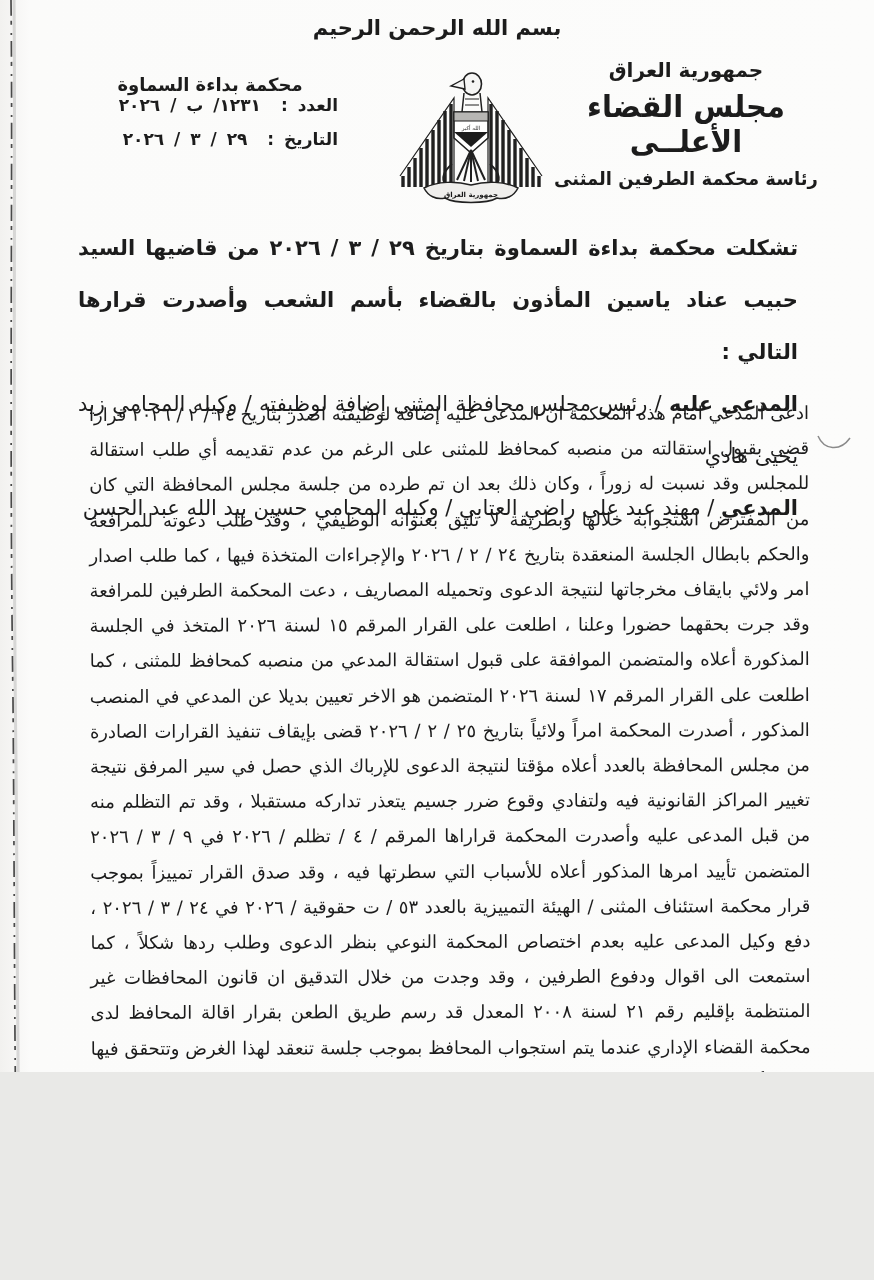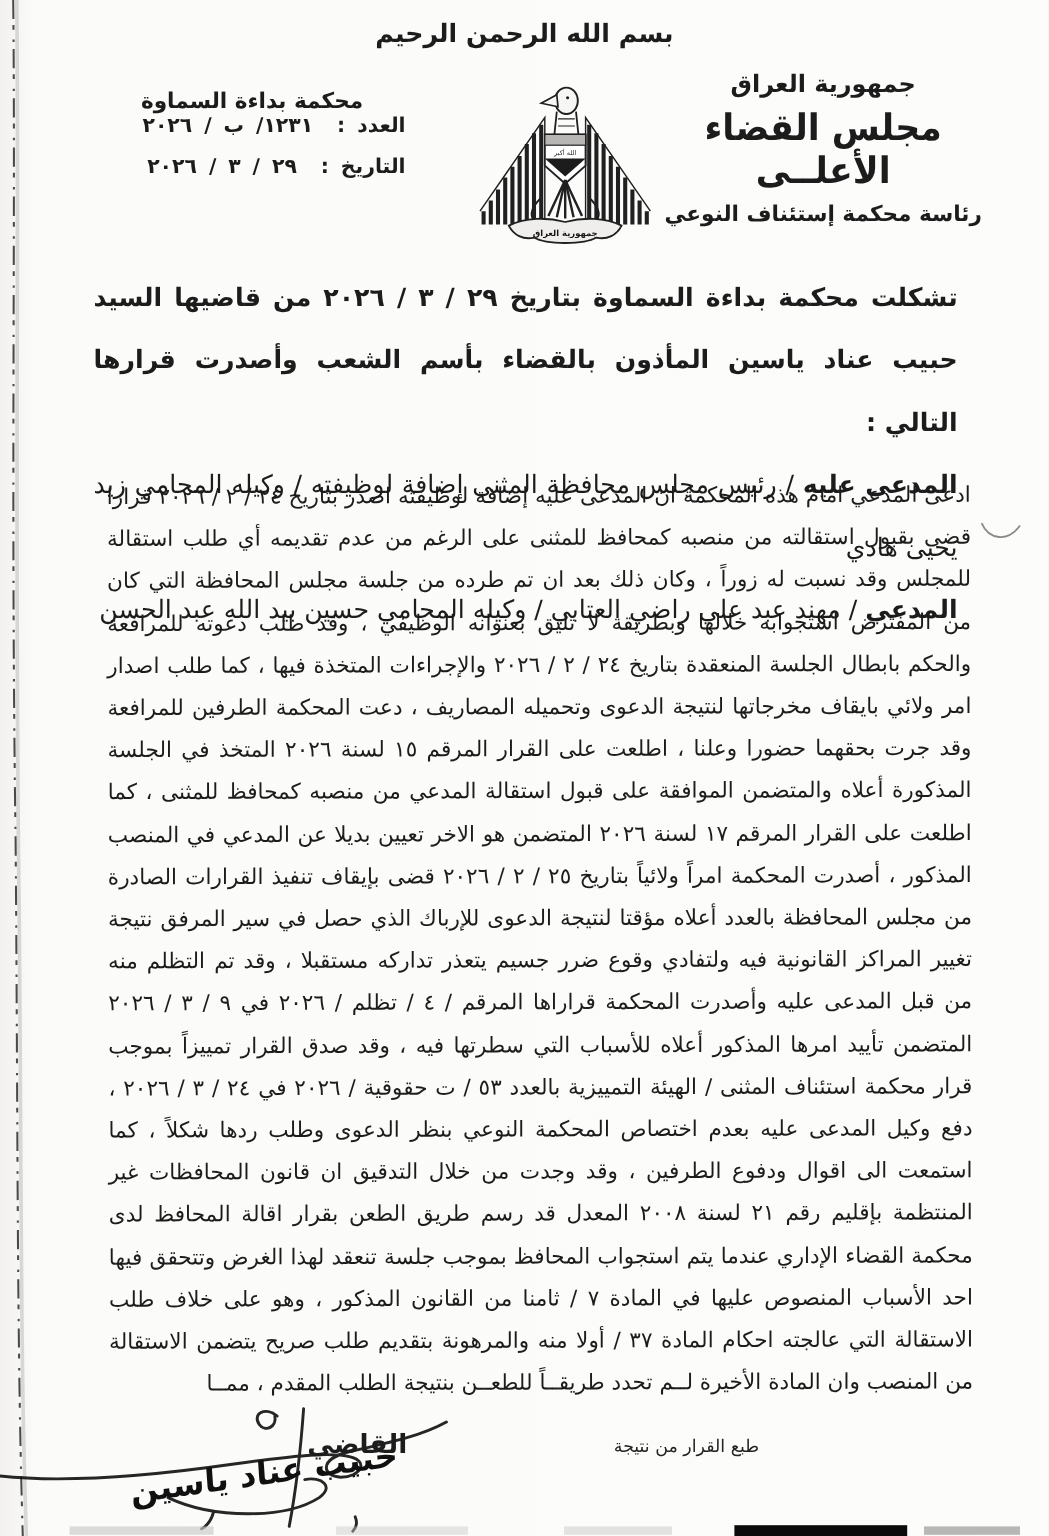--- a/index.html
+++ b/index.html
@@ -2,21 +2,21 @@
 <html lang="ar"><head>
 <meta charset="utf-8">
 <style>
   html,body{margin:0;padding:0;}
   body{
     width:874px;height:1280px;overflow:hidden;
     background:#e9e9e7;
     font-family:"DejaVu Sans",sans-serif;
   }
   .page{
-    position:relative;width:874px;height:1280px;
+    position:relative;width:874px;height:1072px;
     background:linear-gradient(90deg,#f2f1ef 0px,#fbfbfa 30px,#fcfcfb 100%);
     color:#1c1c1c;overflow:hidden;
   }
   .abs{position:absolute;}
   .rtl{direction:rtl;unicode-bidi:plaintext;}
   .basmala{
     top:16px;left:0;width:100%;text-align:center;
     font-size:21px;font-weight:bold;letter-spacing:.5px;
   }
   
@@ -66,21 +66,21 @@
   <svg class="abs crease-svg" width="40" height="1280" viewBox="0 0 40 1280">
     <path d="M11,0 C13,180 9,420 13,700 C15,940 14,1120 19,1280" fill="none" stroke="#2b2b2b" stroke-width="1.7" stroke-dasharray="16 5 4 8 2 6" opacity="0.85"></path>
     <path d="M14,0 C16,200 12,460 16,760 C18,980 17,1140 22,1280" fill="none" stroke="#6a6a6a" stroke-width="3" opacity="0.22"></path>
   </svg>
 
   <div class="abs basmala rtl">بسم الله الرحمن الرحيم</div>
 
   <div class="abs hdr-right rtl">
     <div class="republic">جمهورية العراق</div>
     <div class="council">مجلس القضاء الأعلــى</div>
-    <div class="appeal">رئاسة محكمة إستئناف النوعي</div>
+    <div class="appeal">رئاسة محكمة الطرفين المثنى</div>
   </div>
 
   <div class="abs emblem">
     <svg width="166" height="150" viewBox="0 0 166 150">
 
       <g stroke="#202020" stroke-width="3.4">
         <line x1="15" y1="108" x2="15" y2="119"></line>
         <line x1="21" y1="99" x2="21" y2="119"></line>
         <line x1="27" y1="90" x2="27" y2="119"></line>
         <line x1="33" y1="80" x2="33" y2="119"></line>

